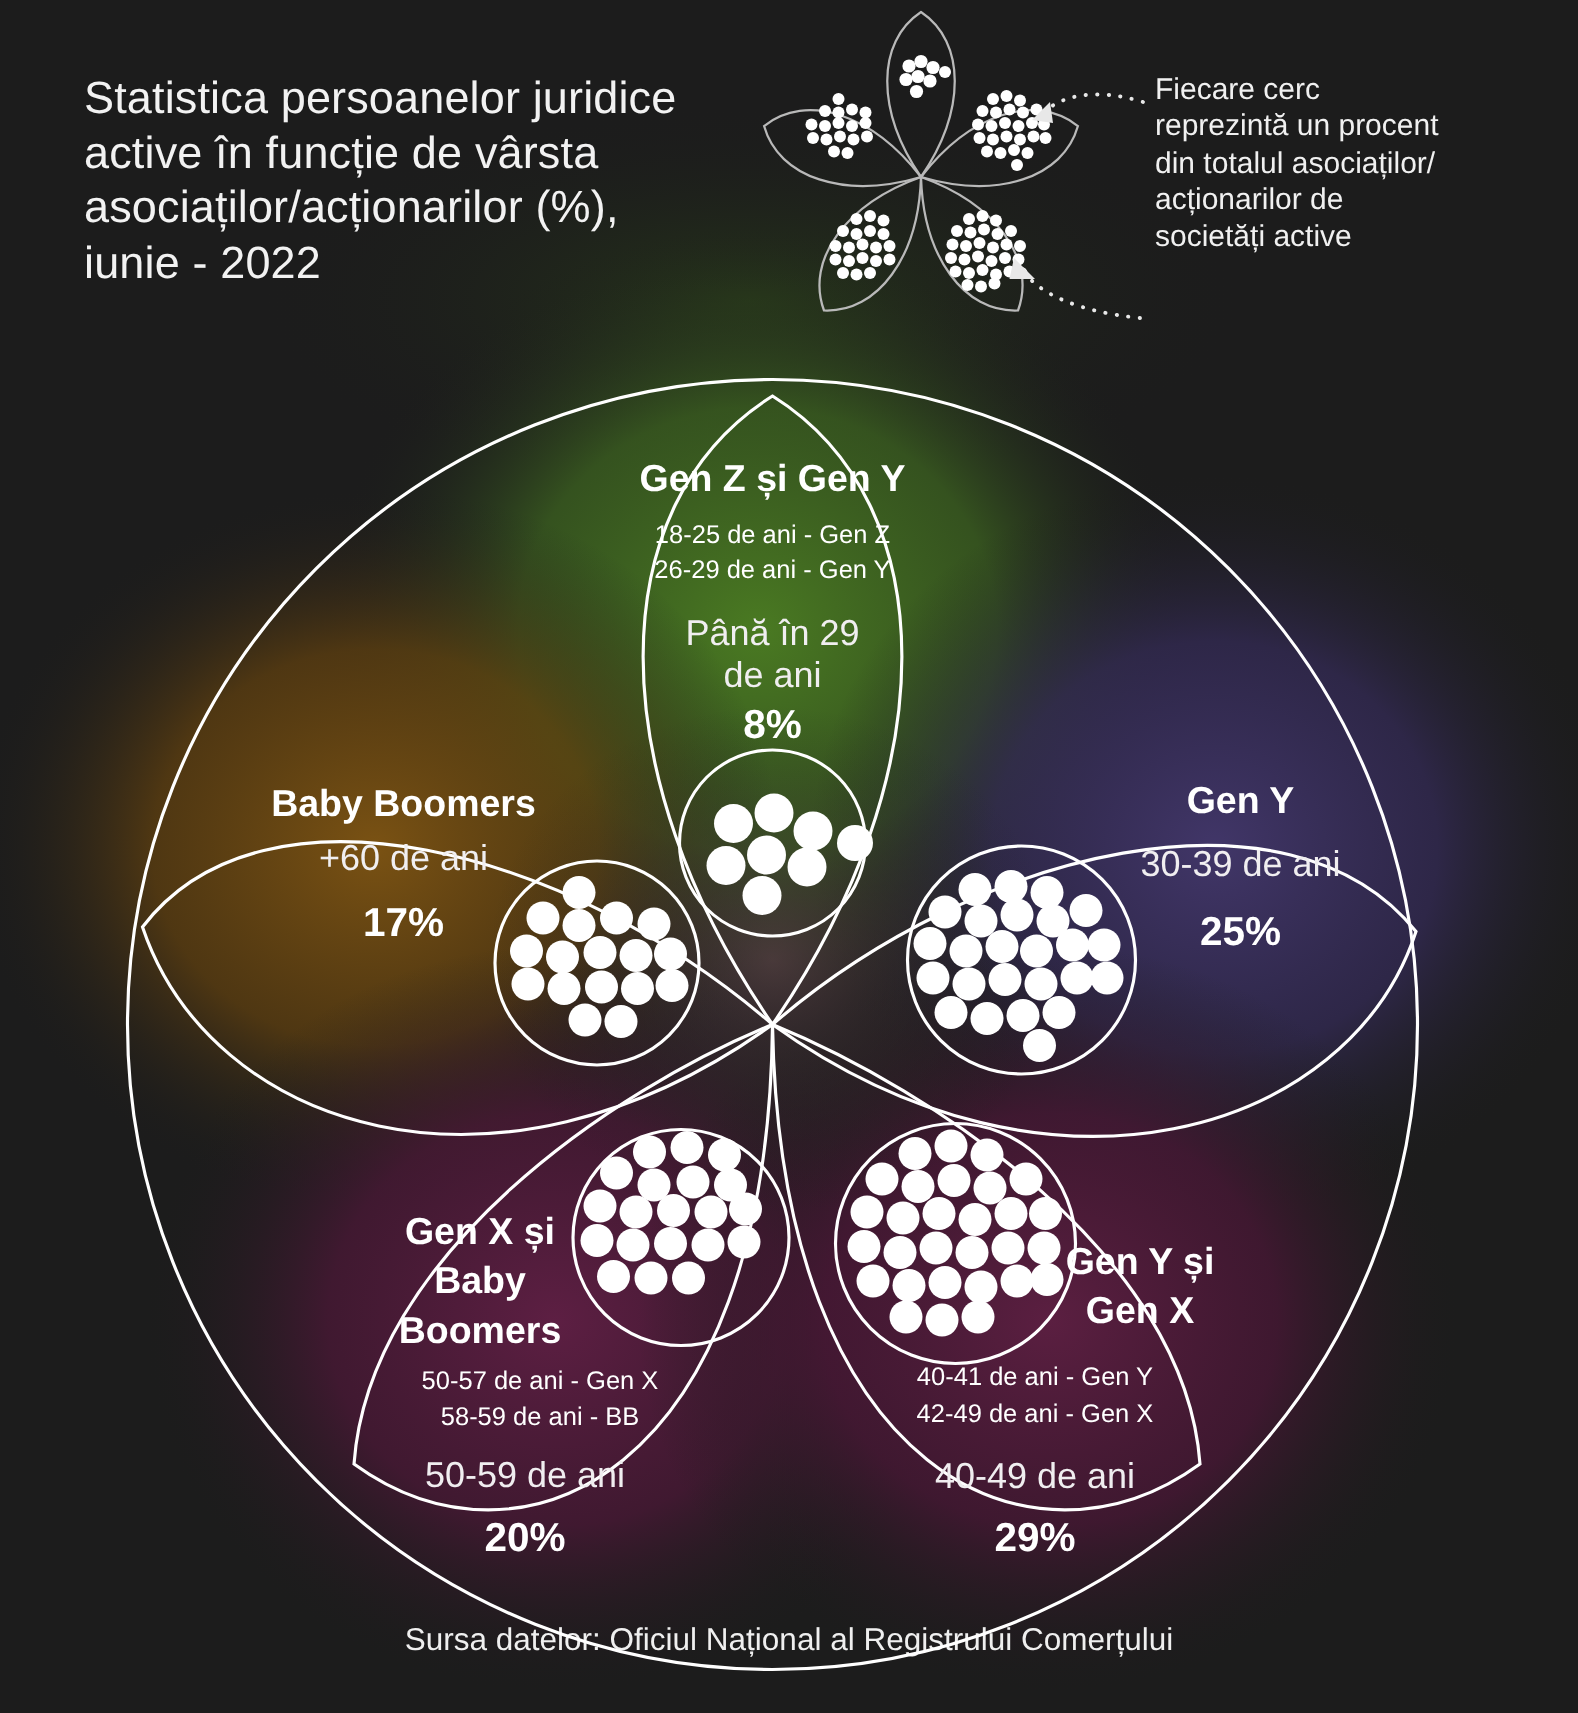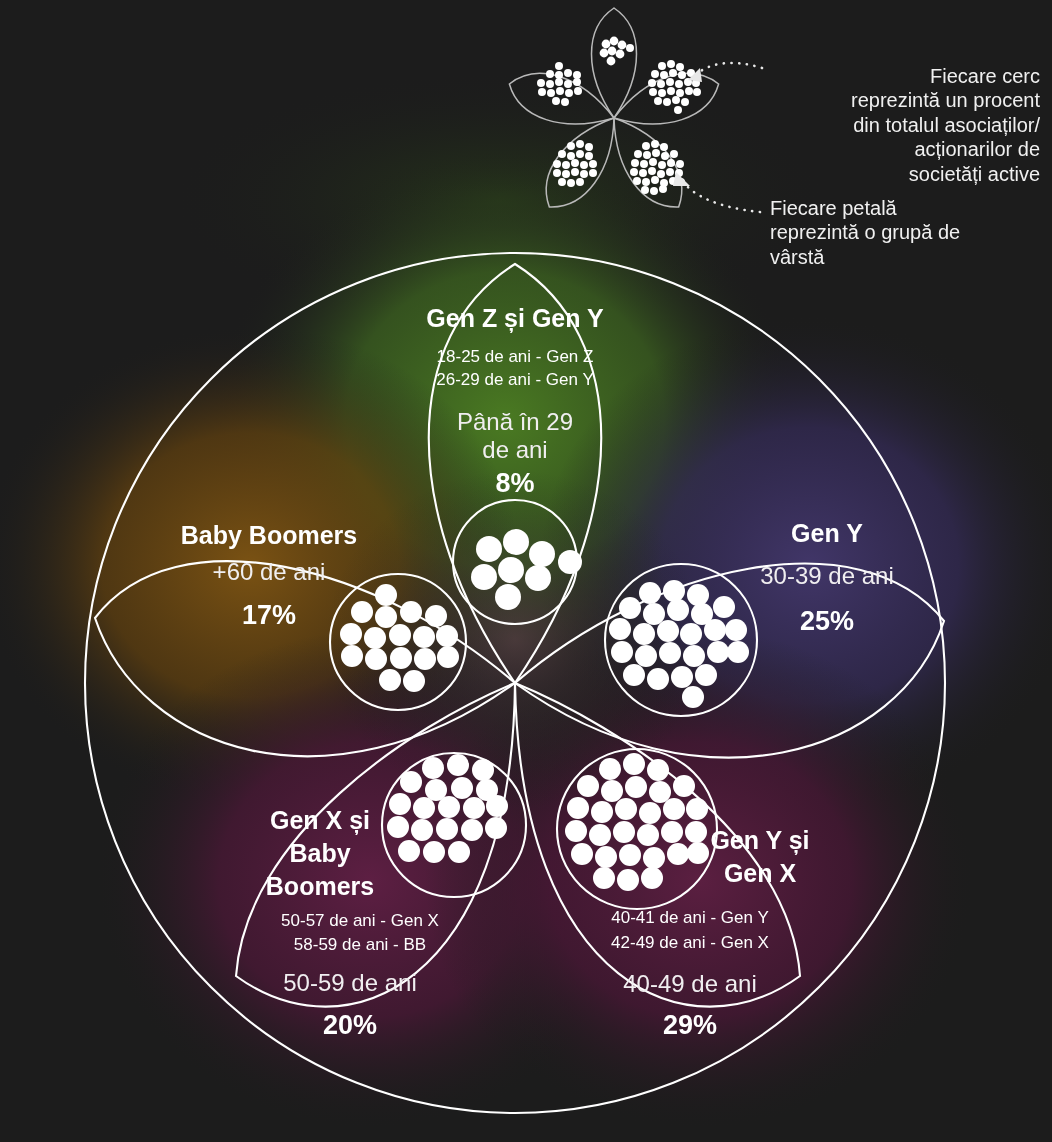--- a/index.html
+++ b/index.html
@@ -12,21 +12,21 @@
   .bgwrap{position:absolute;inset:0;z-index:0;}
   .title{
     position:absolute;left:56px;top:48px;width:470px;
     font-size:30px;line-height:1.22;font-weight:400;color:#f2f2f2;
     letter-spacing:.1px;white-space:pre-line;
   }
   .legend{
     position:absolute;font-size:20px;line-height:1.22;color:#f0f0f0;
     white-space:pre-line;font-weight:400;
   }
-  #legend1{left:770px;top:64px;width:270px;text-align:right;}
+  #legend1{left:770px;top:48px;width:270px;}
   #legend2{left:770px;top:196px;width:270px;}
   .source{
     position:absolute;left:0;right:0;top:1082px;text-align:center;
     font-size:21px;color:#efefef;font-weight:400;
   }
   svg{display:block;}
   .petal-outline{fill:none;stroke:#ffffff;stroke-width:2.1;}
   .petal-inner{fill:none;stroke:#ffffff;stroke-width:2.1;}
   .outer-ring{fill:none;stroke:#ffffff;stroke-width:2.1;}
   .dot{fill:#ffffff;}
@@ -400,25 +400,27 @@
         <path class="arrow-line" d="M762,68 C730,58 706,64 695,76"></path>
         <path class="arrow-head" d="M700,68 L688,80 L702,82 Z"></path>
       </g>
       <g>
         <path class="arrow-line" d="M760,212 C720,208 692,196 682,180"></path>
         <path class="arrow-head" d="M690,186 L676,172 L673,186 Z"></path>
       </g>
     </svg>
   </div>
 
+  <div class="title">Statistica persoanelor juridice
+active în funcție de vârsta
+asociaților/acționarilor (%),
+iunie - 2022</div>
 
   <div class="legend" id="legend1">Fiecare cerc
 reprezintă un procent
 din totalul asociaților/
 acționarilor de
 societăți active</div>
 
-  <div class="legend" id="legend2">Fiecare petală
-reprezintă o grupă de
-vârstă</div>
-
+
+  <div class="source">Sursa datelor: Oficiul Național al Registrului Comerțului</div>
 
 </div>
 
 </body></html>

